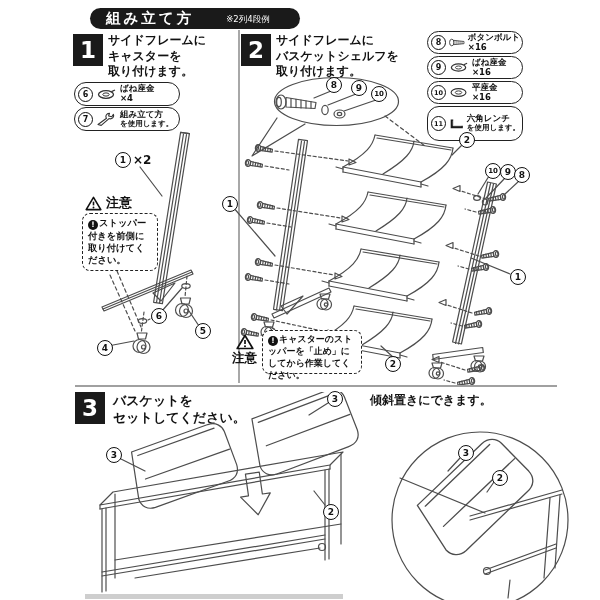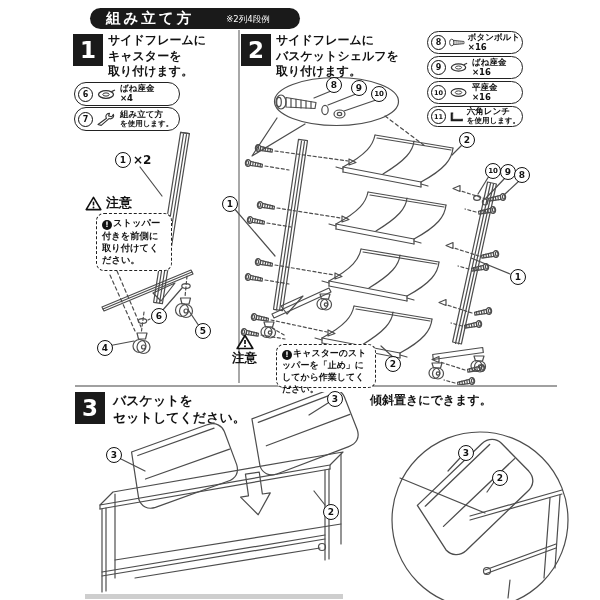--- a/index.html
+++ b/index.html
@@ -25,21 +25,21 @@
   .ptxt .q{font-weight:bold;}
   .ptxt .q.use{font-size:7.5px;}
   
   .clabel{width:14px;height:14px;border:1.3px solid #111;border-radius:50%;background:#fff;
           display:flex;align-items:center;justify-content:center;font-size:9px;font-weight:bold;}
   .clabel.sm{font-size:7px;}
   .lblrow{display:flex;align-items:center;gap:2px;font-size:12px;font-weight:bold;}
   
   .cautTitle{display:flex;align-items:center;gap:4px;font-size:13px;font-weight:bold;}
   .cbox{box-sizing:border-box;border:1.6px dashed #222;border-radius:8px;background:#fff;
-        font-size:9.5px;font-weight:bold;line-height:1.32;padding:3px 5px;margin-left:14px;}
+        font-size:9.5px;font-weight:bold;line-height:1.32;padding:3px 5px;}
   .excl{display:inline-flex;width:10px;height:10px;background:#111;border-radius:50%;color:#fff;
         align-items:center;justify-content:center;font-size:7.5px;font-weight:bold;
         vertical-align:-1px;margin-right:1px;}
   .excl::before{content:"!";}
   .note3{font-size:12px;font-weight:bold;line-height:1.3;white-space:nowrap;}
   
   .vline{width:1.5px;background:#a8a8a8;}
   .hline{height:2px;background:#a0a0a0;}
   .band{background:#bdbdbd;opacity:.75;}
   svg{display:block;}
@@ -188,21 +188,21 @@
     <svg width="20" height="13" viewBox="0 0 21 13">
       <ellipse cx="10" cy="6.5" rx="7.8" ry="4" fill="#fff" stroke="#333" stroke-width="1.2"></ellipse>
       <ellipse cx="10" cy="6.5" rx="3.4" ry="1.7" fill="none" stroke="#333" stroke-width="1"></ellipse>
     </svg>
     <span class="ptxt">
       <div>平座金</div>
       <div class="q">×16</div>
     </span>
   </div>
 
-  <div class="abs pill" style="left:427px;top:106px;width:96px;height:21px;">
+  <div class="abs pill" style="left:427px;top:106px;width:96px;height:35px;">
     <span class="pnum sm">11</span>
     <svg width="20" height="14" viewBox="0 0 20 14">
       <path d="M4 2.5 L4 11 L17 11" fill="none" stroke="#1a1a1a" stroke-width="3.4" stroke-linecap="square"></path>
       <path d="M5.6 2.5 L5.6 9.4 L17 9.4" fill="none" stroke="#fff" stroke-width=".8"></path>
     </svg>
     <span class="ptxt">
       <div>六角レンチ</div>
       <div class="q use">を使用します。</div>
     </span>
   </div>
@@ -345,21 +345,21 @@
   <div class="abs clabel" style="left:385px;top:356px;">2</div>
 
   <div class="abs" style="left:232px;top:334px;text-align:center;">
     <svg width="18" height="16" viewBox="0 0 18 16" style="margin:0 auto;">
       <path d="M9 1.5 L16.8 14.5 L1.2 14.5 Z" fill="#fff" stroke="#111" stroke-width="1.7" stroke-linejoin="round"></path>
       <line x1="9" y1="6" x2="9" y2="10" stroke="#111" stroke-width="1.7"></line>
       <circle cx="9" cy="12.3" r="1" fill="#111" stroke="none"></circle>
     </svg>
     <div style="font-size:12.5px;font-weight:bold;">注意</div>
   </div>
-  <div class="abs cbox" style="left:262px;top:344px;width:100px;height:44px;font-size:9px;">
+  <div class="abs cbox" style="left:262px;top:330px;width:100px;height:44px;font-size:9px;">
     <span class="excl"></span><span>キャスターのストッパーを「止め」にしてから作業してください。</span>
   </div>
 
   <div class="abs stepbox" style="left:75px;top:392px;">3</div>
   <div class="abs title" style="left:113px;top:393px;font-size:13px;">
     <div>バスケットを</div>
     <div>セットしてください。</div>
   </div>
 
   <svg class="abs art" style="left:75px;top:392px;" width="290" height="208" viewBox="0 0 290 208">

